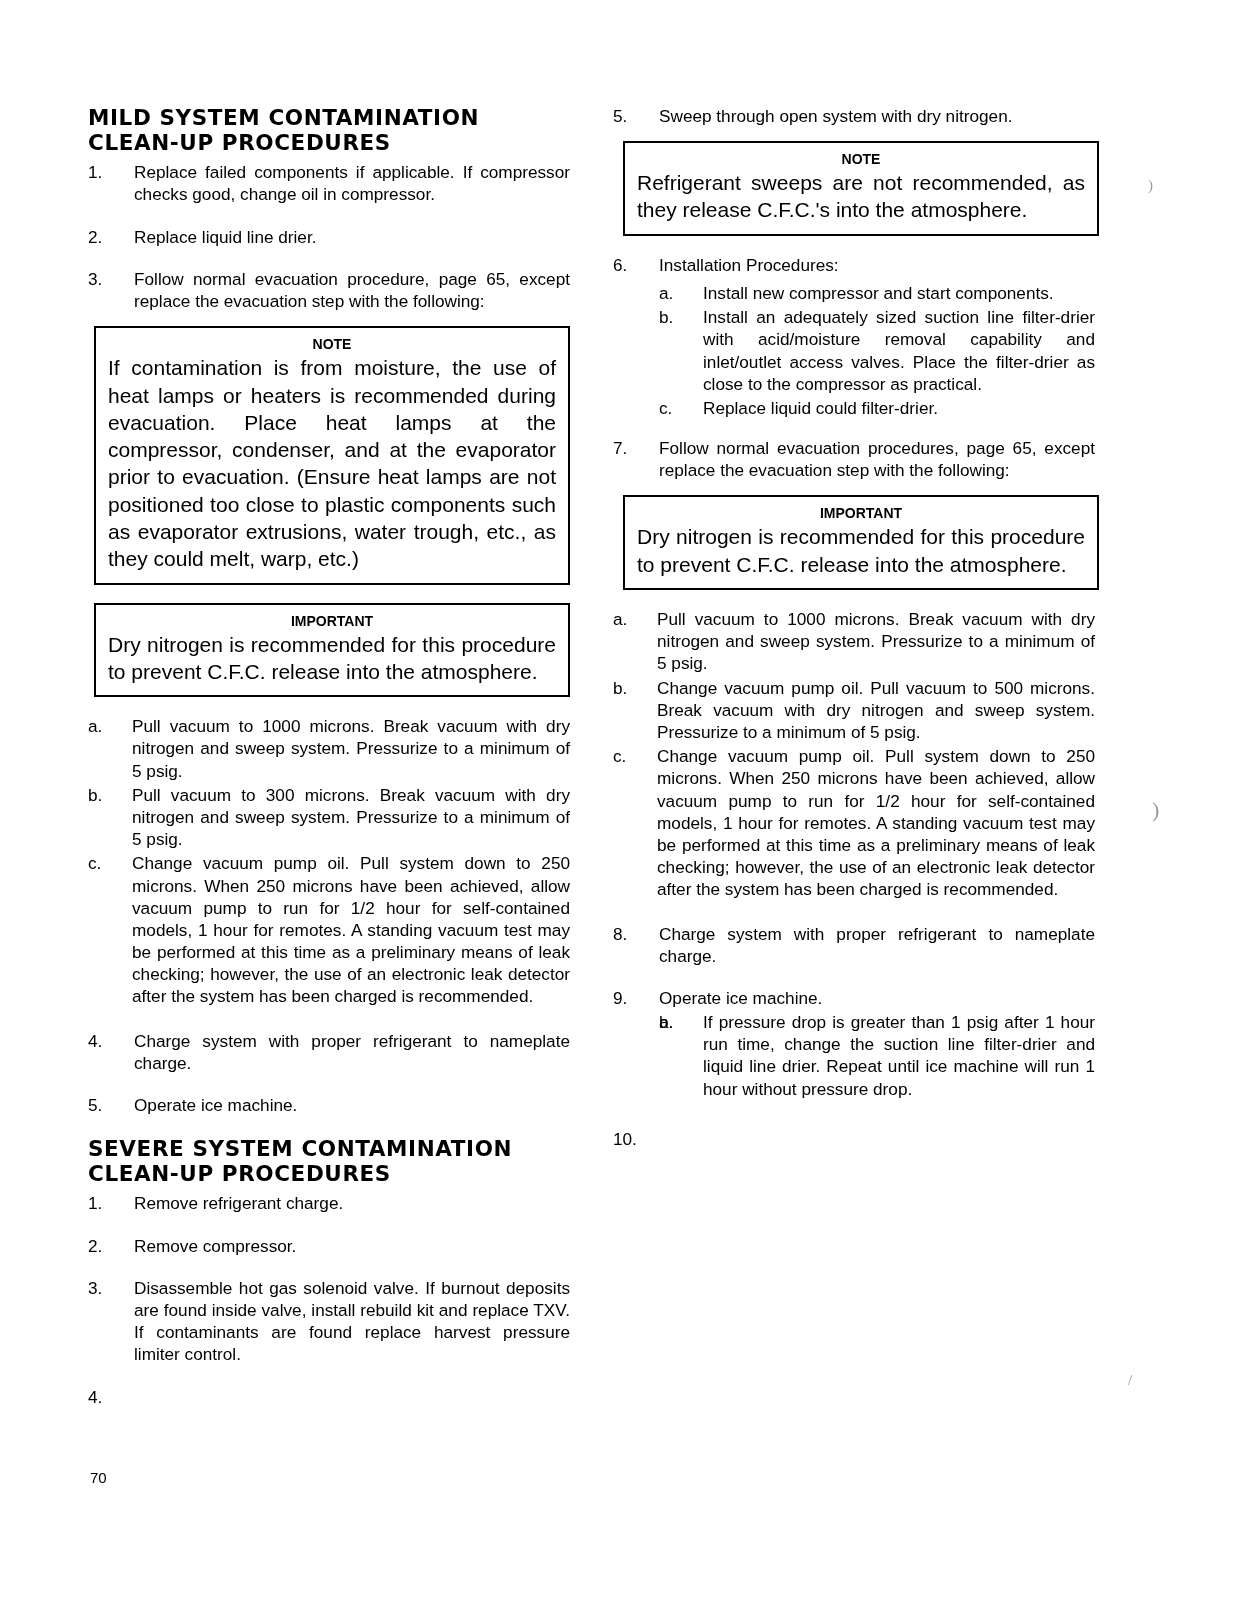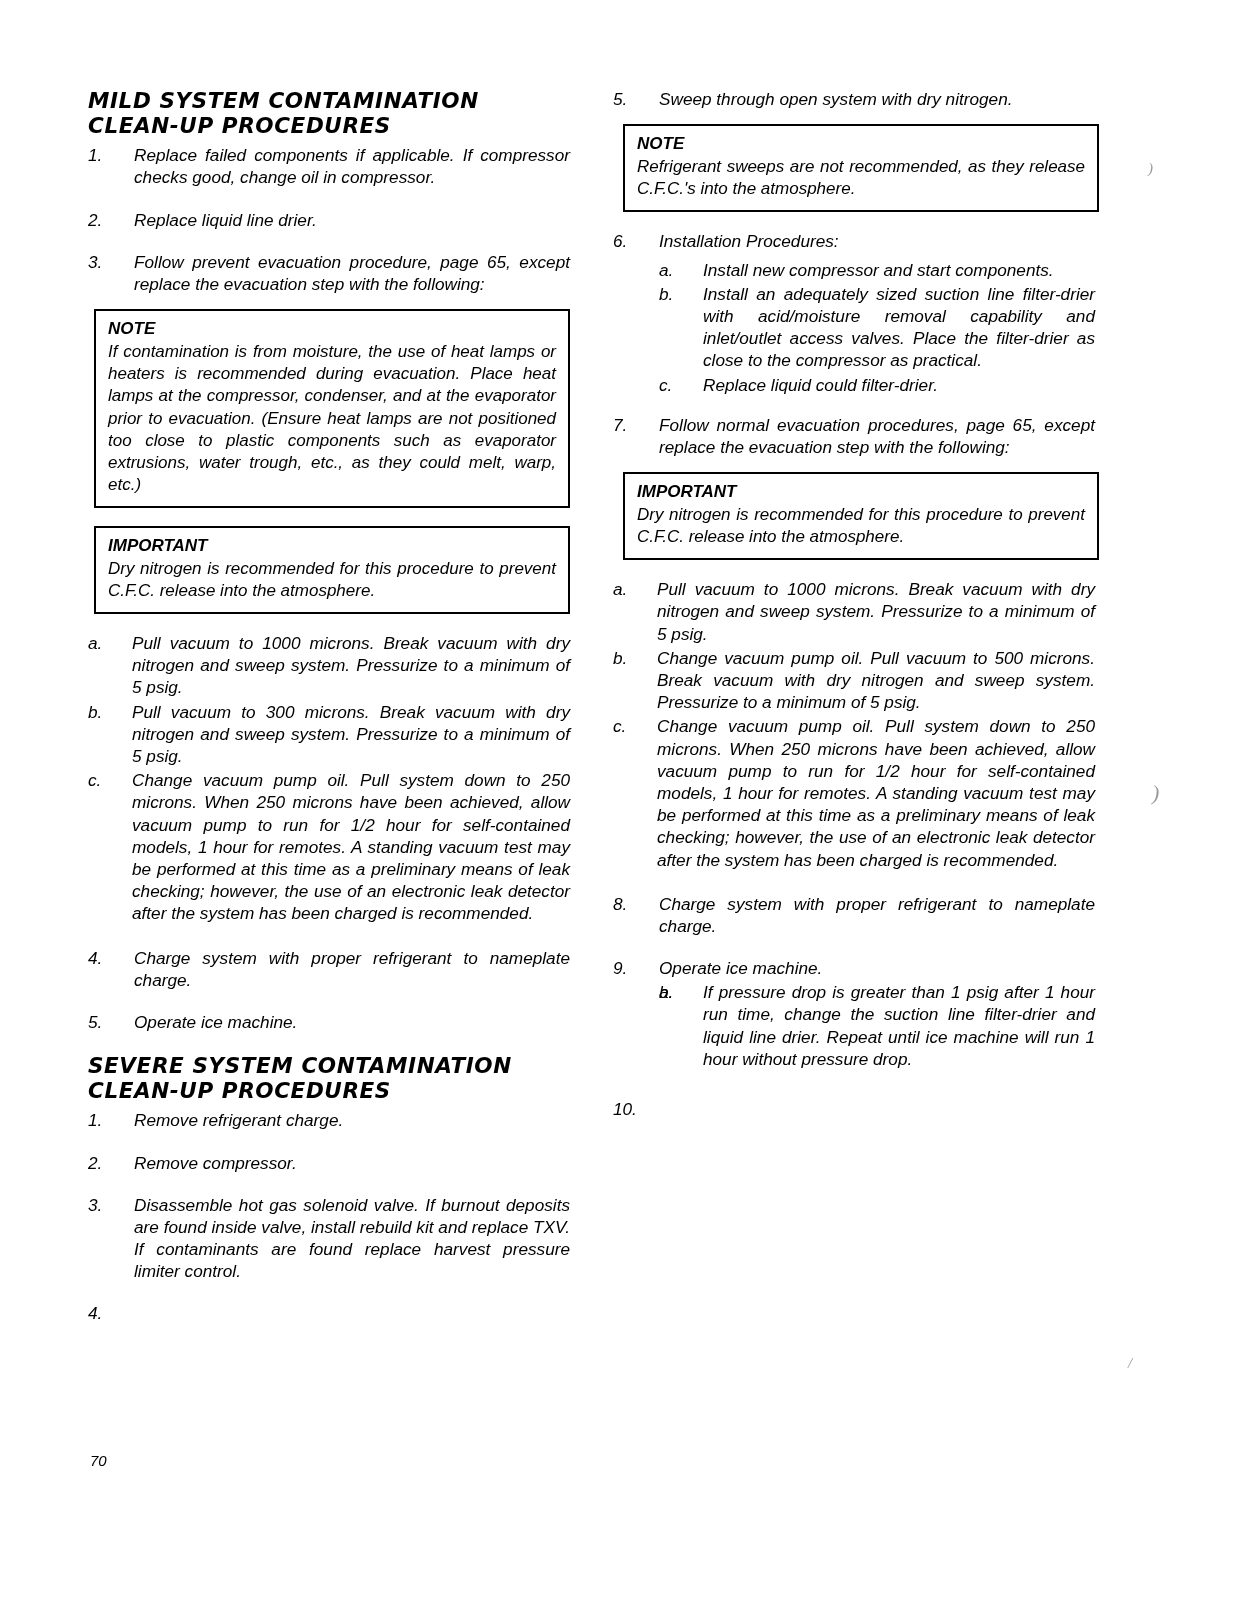--- a/index.html
+++ b/index.html
@@ -10,24 +10,23 @@
   body {
     width: 1237px;
     height: 1600px;
     font-family: "Liberation Sans", sans-serif;
     color: #000000;
     position: relative;
     overflow: hidden;
   }
   .page {
     position: absolute;
-    left: 0; top: 0;
+    left: 0; top: 17px;
     width: 1237px;
     height: 1428px;
-    font-style: italic;
   }
   .col {
     position: absolute;
     top: 88px;
     width: 482px;
   }
   .col-left { left: 88px; }
   .col-right { left: 613px; }
 
   h2.section-heading {
@@ -87,26 +86,27 @@
     margin-left: 46px;
   }
 
   .callout {
     border: 2.5px solid #000;
     padding: 8px 12px 10px 12px;
     margin: 14px 0 18px 0;
     box-sizing: border-box;
   }
   .callout .callout-title {
-    font-size: 17px;
+    text-align: center;
+    font-size: 14px;
     font-weight: bold;
     margin-bottom: 2px;
   }
   .callout .callout-body {
-    font-size: 17px;
+    font-size: 21px;
     line-height: 1.3;
     text-align: justify;
   }
   .callout.indent-left {
     margin-left: 6px;
     width: 476px;
   }
 
   .page-number {
     position: absolute;
@@ -139,21 +139,21 @@
       <li class="num-item">
         <span class="num">1.</span>
         <span>Replace failed components if applicable. If compressor checks good, change oil in compressor.</span>
       </li>
       <li class="num-item">
         <span class="num">2.</span>
         <span>Replace liquid line drier.</span>
       </li>
       <li class="num-item tight">
         <span class="num">3.</span>
-        <span>Follow prevent evacuation procedure, page 65, except replace the evacuation step with the following:</span>
+        <span>Follow normal evacuation procedure, page 65, except replace the evacuation step with the following:</span>
       </li>
     </ol>
 
     <div class="callout indent-left">
       <div class="callout-title">NOTE</div>
       <div class="callout-body">If contamination is from moisture, the use of heat lamps or heaters is recommended during evacuation. Place heat lamps at the compressor, condenser, and at the evaporator prior to evacuation. (Ensure heat lamps are not positioned too close to plastic components such as evaporator extrusions, water trough, etc., as they could melt, warp, etc.)</div>
     </div>
 
     <div class="callout indent-left">
       <div class="callout-title">IMPORTANT</div>

